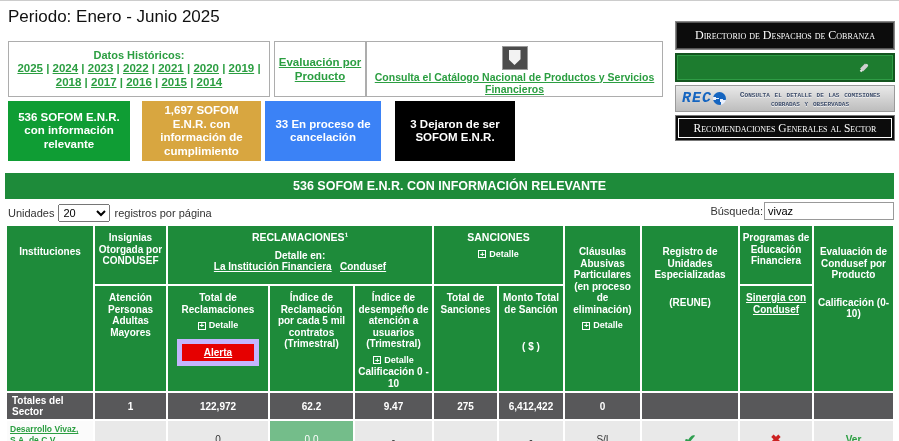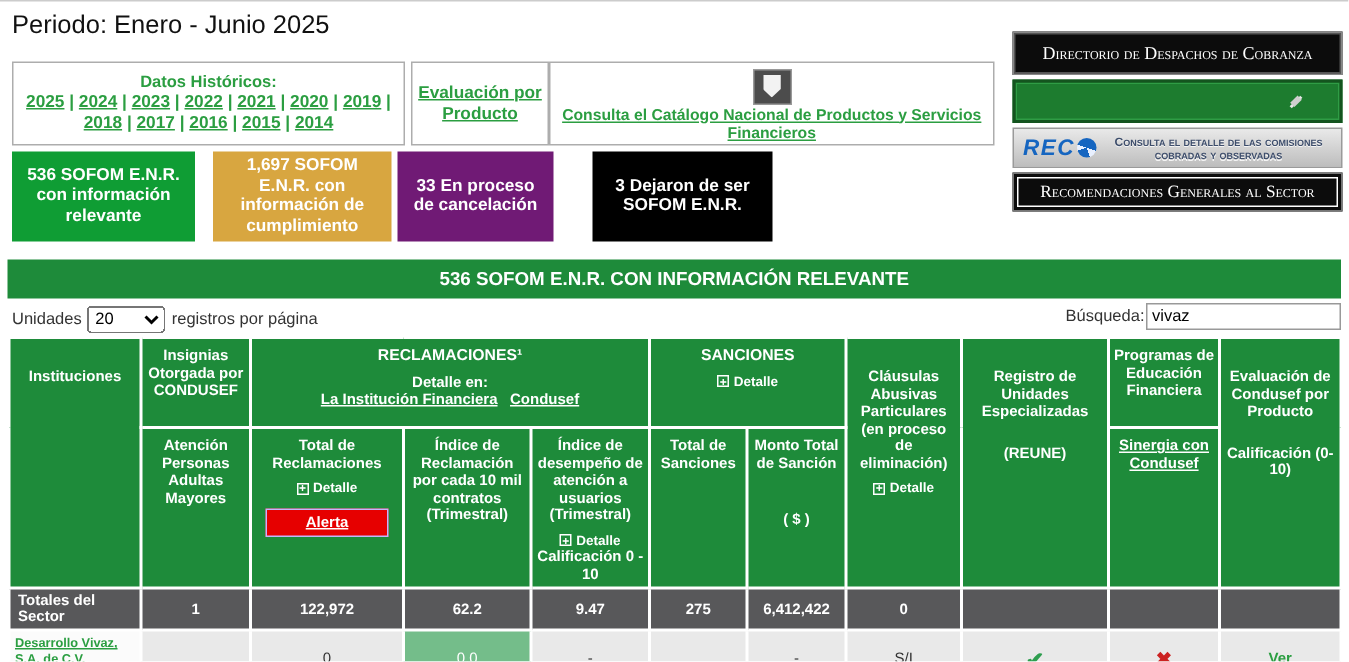--- a/index.html
+++ b/index.html
@@ -19,21 +19,21 @@
   .glink { color:#2b9e41; font-weight:bold; text-decoration:underline; cursor:pointer; }
   .hist-title { color:#2b9e41; font-weight:bold; font-size:11px; }
   .years { font-size:11.5px; line-height:14px; color:#2b9e41; font-weight:bold; padding:0 6px; }
   .years a { color:#2b9e41; }
   .box-eval a { font-size:11.5px; line-height:14px; }
   .box-cat a { font-size:10.5px; line-height:12px; display:block; margin-top:1px; }
   .cat-icon { width:26px; height:24px; background:#4c4c4c; border:1px solid #999; display:inline-flex; align-items:center; justify-content:center; }
   .cat-shield { width:12px; height:15px; background:#f2f2f2; clip-path:polygon(0 0,100% 0,100% 62%,50% 100%,0 62%); }
 
   
-  .banner { position:absolute; left:675px; width:220px; text-align:center; cursor:pointer; }
+  .banner { position:absolute; left:675px; width:220px; text-align:center; cursor:pointer;font-family:Liberation Mono, monospace; }
   .bn-dir { top:20px; height:29px; background:#0c0c0c; border:1px solid #888; box-shadow:inset 0 0 0 1px #555;
             color:#fff; font-family:"Liberation Serif", serif; font-variant:small-caps; font-size:12px; line-height:13px;
             display:flex; align-items:center; justify-content:center; }
   .bn-of  { top:52px; height:29px; background:#1d7c2f; border:2px solid #14541f; box-shadow:inset 0 0 0 1px #2f9c45;
             color:#fff; font-family:"Liberation Serif", serif; font-size:17px; letter-spacing:1px;
             display:flex; align-items:center; justify-content:center; gap:4px; }
   .gavel { position:relative; width:12px; height:12px; display:inline-block; }
   .gavel::before { content:""; position:absolute; left:1px; top:5px; width:10px; height:2px; background:#e8e8e8; transform:rotate(-45deg); }
   .gavel::after  { content:""; position:absolute; left:4px; top:2px; width:4px; height:7px; background:#cfcfcf; transform:rotate(45deg); }
   .bn-reco { top:84px; height:27px; background:linear-gradient(#e9e9e9,#bdbdbd); border:1px solid #9a9a9a;
@@ -44,21 +44,21 @@
   .reco-text { flex:1; color:#3d4d6b; font-variant:small-caps; font-weight:bold; font-size:8px; line-height:9px; text-shadow:0 1px 0 #f5f5f5; }
   .bn-rec { top:114px; height:26px; background:#0c0c0c; border:1px solid #777; box-shadow:inset 0 0 0 2px #0c0c0c, inset 0 0 0 3px #fff;
             color:#fff; font-family:"Liberation Serif", serif; font-variant:small-caps; font-size:11.5px;
             display:flex; align-items:center; justify-content:center; }
 
   
   .stat { position:absolute; top:100px; height:60px; color:#fff; font-weight:bold; font-size:11.5px; line-height:13.5px;
           display:flex; align-items:center; justify-content:center; text-align:center; padding:2px 6px; cursor:pointer; }
   .st-green { left:8px;  width:122px; background:#0f9d34; }
   .st-gold  { left:142px; width:119px; background:#d8a640; }
-  .st-red   { left:265px; width:104px; background:#701a75; }
+  .st-red   { left:265px; width:116px; background:#3b82f6; }
   .st-black { left:395px; width:120px; background:#000; }
 
   
   .band { position:absolute; left:5px; top:172px; width:889px; height:26px; background:#1e8b3a;
           color:#fff; font-weight:bold; font-size:12.5px; display:flex; align-items:center; justify-content:center; }
 
   
   .controls { position:absolute; left:5px; top:201px; width:889px; height:20px; font-size:11px; color:#333; }
   .ctl-left { position:absolute; left:3px; top:2px; display:flex; align-items:center; gap:4px; }
   .ctl-right{ position:absolute; right:0; top:0; display:flex; align-items:center; gap:1px; }
@@ -71,21 +71,21 @@
              border:2px solid #fff; vertical-align:top; padding:6px 2px 2px; text-align:center; }
   .grid th a { color:#fff; text-decoration:underline; cursor:pointer; }
   .hrow1 { height:60px; }
   .hrow2 { height:97px; }
   .th-pad { padding-top:20px !important; }
   .grp-title { font-size:10.5px; }
   .detalle { display:inline-flex; align-items:center; gap:3px; font-weight:bold; font-size:9px; margin-top:5px; cursor:pointer; }
   .plusbox { width:8px; height:8px; border:1px solid #fff; display:inline-flex; align-items:center; justify-content:center;
              font-size:8px; line-height:7px; }
   .plusbox::before { content:"+"; }
-  .alerta-btn { display:block; margin:7px auto 0; width:85%; background:#e60000; border:1px solid #c4b5fd;
+  .alerta-btn { display:block; margin:7px auto 0; width:85%; background:#e60000; border:5px solid #c4b5fd;
                 color:#fff; font-weight:bold; font-size:10px; text-decoration:underline; padding:3px 0; cursor:pointer; }
   .mt6 { margin-top:6px; } .mt16 { margin-top:16px; } .mt26 { margin-top:26px; }
   .grid td { border:2px solid #fff; font-size:10px; text-align:center; vertical-align:middle; padding:2px 3px; }
   .trow td { background:#58585a; color:#fff; font-weight:bold; height:24px;margin-left:12px; }
   .trow td.tlabel { text-align:left; padding-left:5px; }
   .drow td { background:#e9e9e9; color:#333; height:32px; }
   .drow td.inst { background:#fbfbfb; text-align:left; vertical-align:top; }
   .inst a { font-size:8.5px; line-height:10px; font-weight:bold; color:#2b9e41; text-decoration:underline; cursor:pointer; }
   td.cell-green { background:#74bd8a !important; color:#fff; }
   .icon-check { color:#2e9e4f; font-size:15px; font-weight:bold; cursor:pointer; }
@@ -217,21 +217,21 @@
     <tr class="hrow2">
       <th>Atención Personas Adultas Mayores</th>
       <th>
         <div>Total de Reclamaciones</div>
         <span class="detalle">
           <span class="plusbox"></span>
           <span>Detalle</span>
         </span>
         <a class="alerta-btn">Alerta</a>
       </th>
-      <th>Índice de Reclamación por cada 10 mil contratos (Trimestral)</th>
+      <th>Índice de Reclamación por cada 5 mil contratos (Trimestral)</th>
       <th>
         <div>Índice de desempeño de atención a usuarios (Trimestral)</div>
         <span class="detalle">
           <span class="plusbox"></span>
           <span>Detalle</span>
         </span>
         <div>Calificación 0 - 10</div>
       </th>
       <th>Total de Sanciones</th>
       <th>

